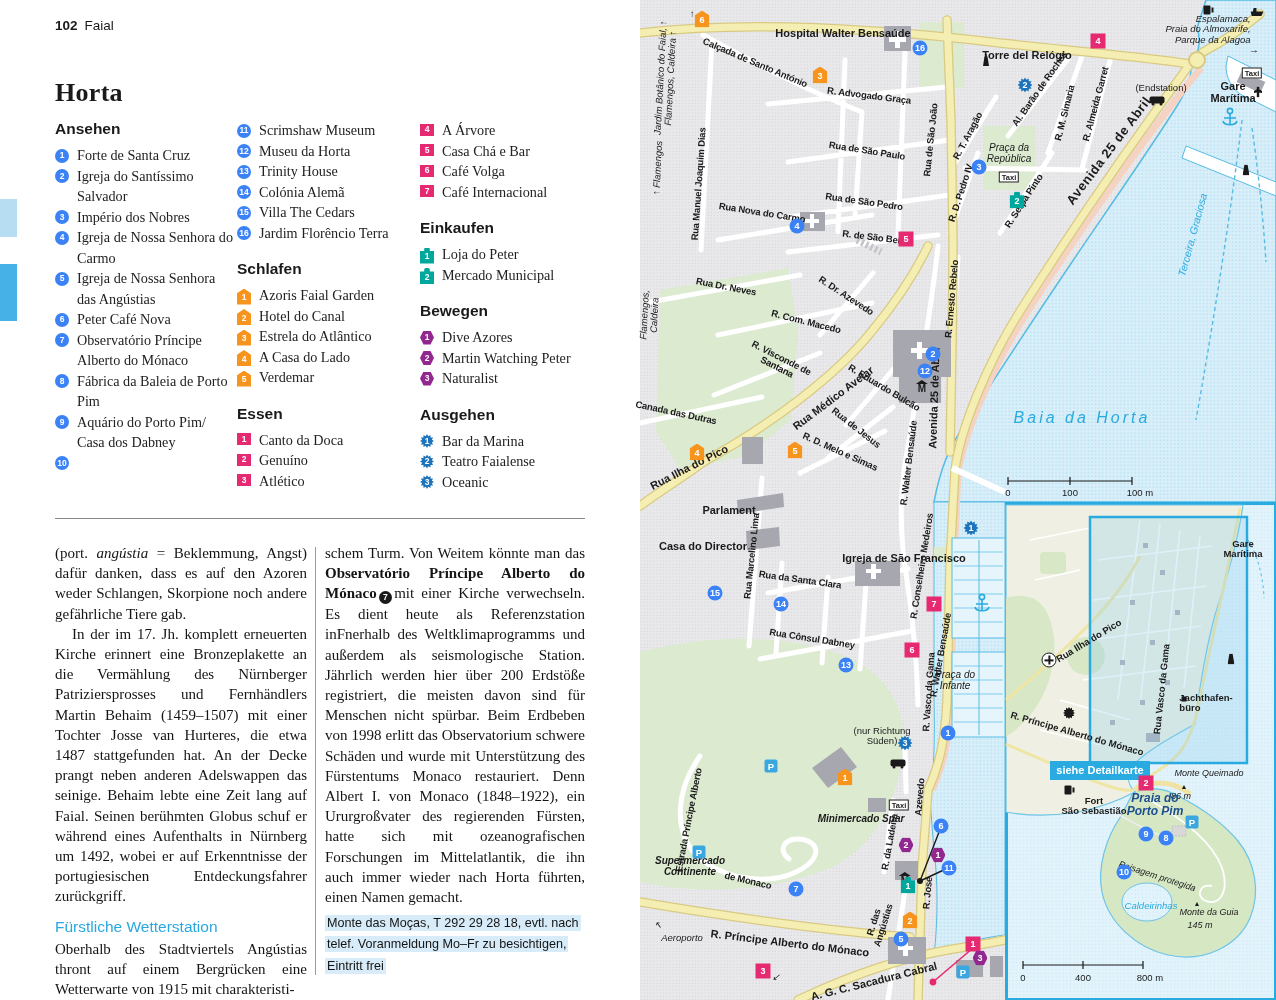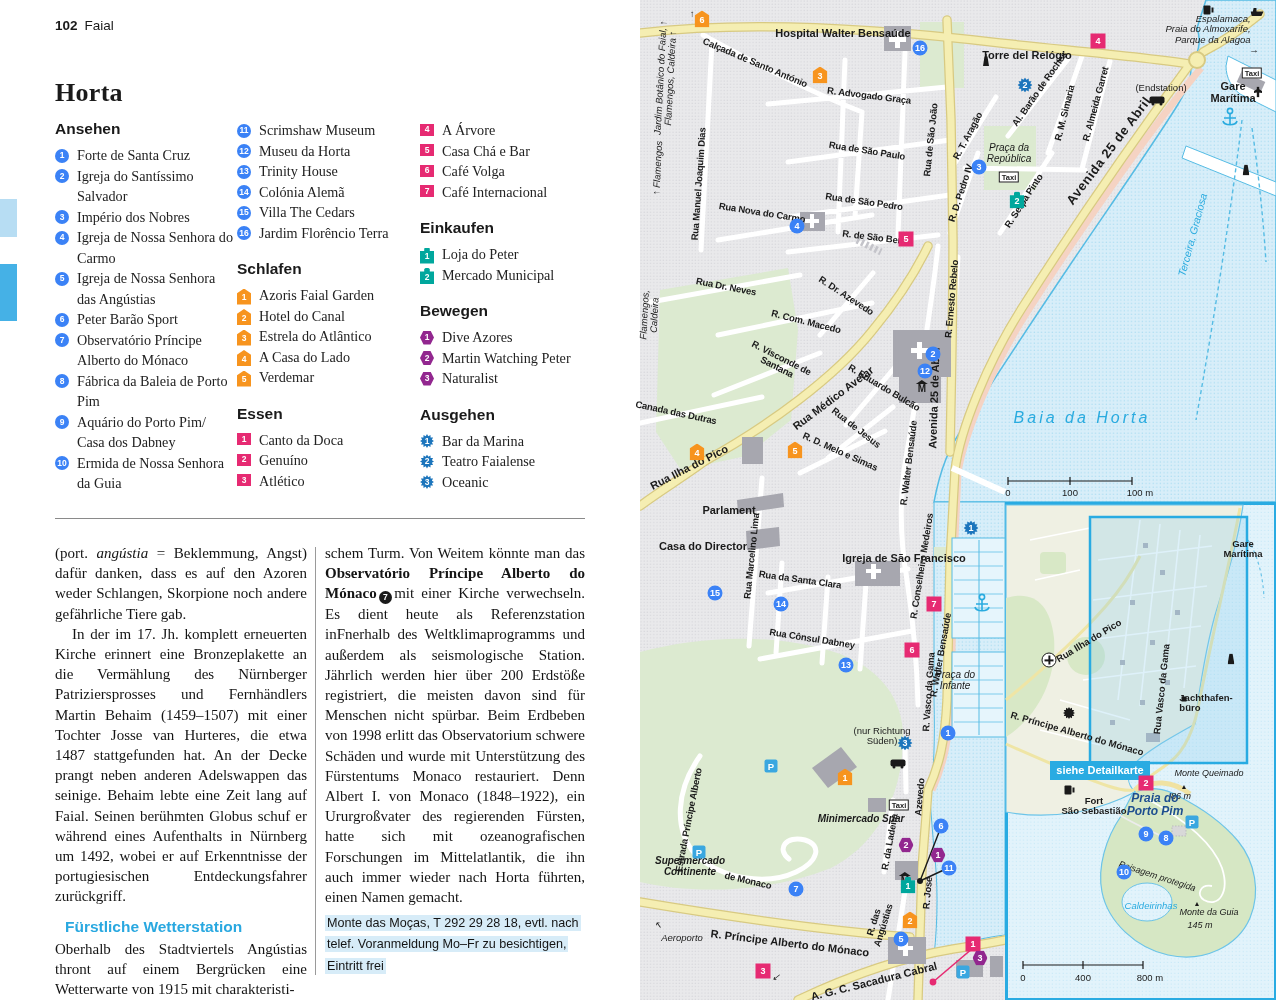--- a/index.html
+++ b/index.html
@@ -34,21 +34,21 @@
   .rule-v{position:absolute;left:315px;top:547px;width:1px;height:428px;background:#9a9a9a}
   .acol{position:absolute;top:543px}
   .art-p{font-family:"Liberation Serif",serif;font-size:15px;line-height:20.2px;
          text-align:justify;margin:0;color:#141414}
   .art-p.ind{text-indent:17px}
   .it-s{font-style:italic}
   .b-s{font-weight:bold}
   .n-inline{display:inline-flex;align-items:center;justify-content:center;width:13.5px;height:13.5px;
         border-radius:50%;background:#1a1a1a;color:#fff;font-family:"Liberation Sans",sans-serif;
         font-size:8.5px;font-weight:bold;vertical-align:-2px;margin:0 2px}
-  .art-h{color:#29a8e0;font-weight:bold;font-size:15.5px;margin:11px 10px 3px;font-family:"Liberation Sans",sans-serif}
+  .art-h{color:#29a8e0;font-weight:normal;font-size:15.5px;margin:11px 0 3px;font-family:"Liberation Sans",sans-serif}
   .hl{font-family:"Liberation Sans",sans-serif;font-size:12.6px;line-height:1.52;
       background:#d7ecf8;box-decoration-break:clone;-webkit-box-decoration-break:clone;padding:1px 2px}
   .art-p.info{text-align:left;margin-top:5px}
   
   .map{position:absolute;left:0;top:0;width:1276px;height:1000px}
   .ml{position:absolute;white-space:pre;line-height:1.1;text-align:center;z-index:5;color:#1a1a1a}
   .st{font-size:9.5px;font-weight:bold;letter-spacing:-.2px}
   .stm{font-size:11px;font-weight:bold}
   .stl{font-size:13px;font-weight:bold;letter-spacing:.6px}
   .poi{font-size:11px;font-weight:bold}
@@ -119,37 +119,36 @@
       <div class="lg-i">
         <span class="mk mk-an">4</span>
         <span class="lg-t">Igreja de Nossa Senhora do Carmo</span>
       </div>
       <div class="lg-i">
         <span class="mk mk-an">5</span>
         <span class="lg-t">Igreja de Nossa Senhora das Angústias</span>
       </div>
       <div class="lg-i">
         <span class="mk mk-an">6</span>
-        <span class="lg-t">Peter Barão Sport</span>
+        <span class="lg-t">Peter Café Nova</span>
       </div>
       <div class="lg-i">
         <span class="mk mk-an">7</span>
         <span class="lg-t">Observatório Príncipe Alberto do Mónaco</span>
       </div>
       <div class="lg-i">
         <span class="mk mk-an">8</span>
         <span class="lg-t">Fábrica da Baleia de Porto Pim</span>
       </div>
       <div class="lg-i">
         <span class="mk mk-an">9</span>
         <span class="lg-t">Aquário do Porto Pim/ Casa dos Dabney</span>
       </div>
       <div class="lg-i">
         <span class="mk mk-an">10</span>
-        <span class="lg-t">Ermida de Nossa Senhora da Guia</span>
       </div>
     </div>
   <div class="lcol" id="lcol1" style="left:237px;width:180px">
       <div class="lg-i">
         <span class="mk mk-an">11</span>
         <span class="lg-t">Scrimshaw Museum</span>
       </div>
       <div class="lg-i">
         <span class="mk mk-an">12</span>
         <span class="lg-t">Museu da Horta</span>

